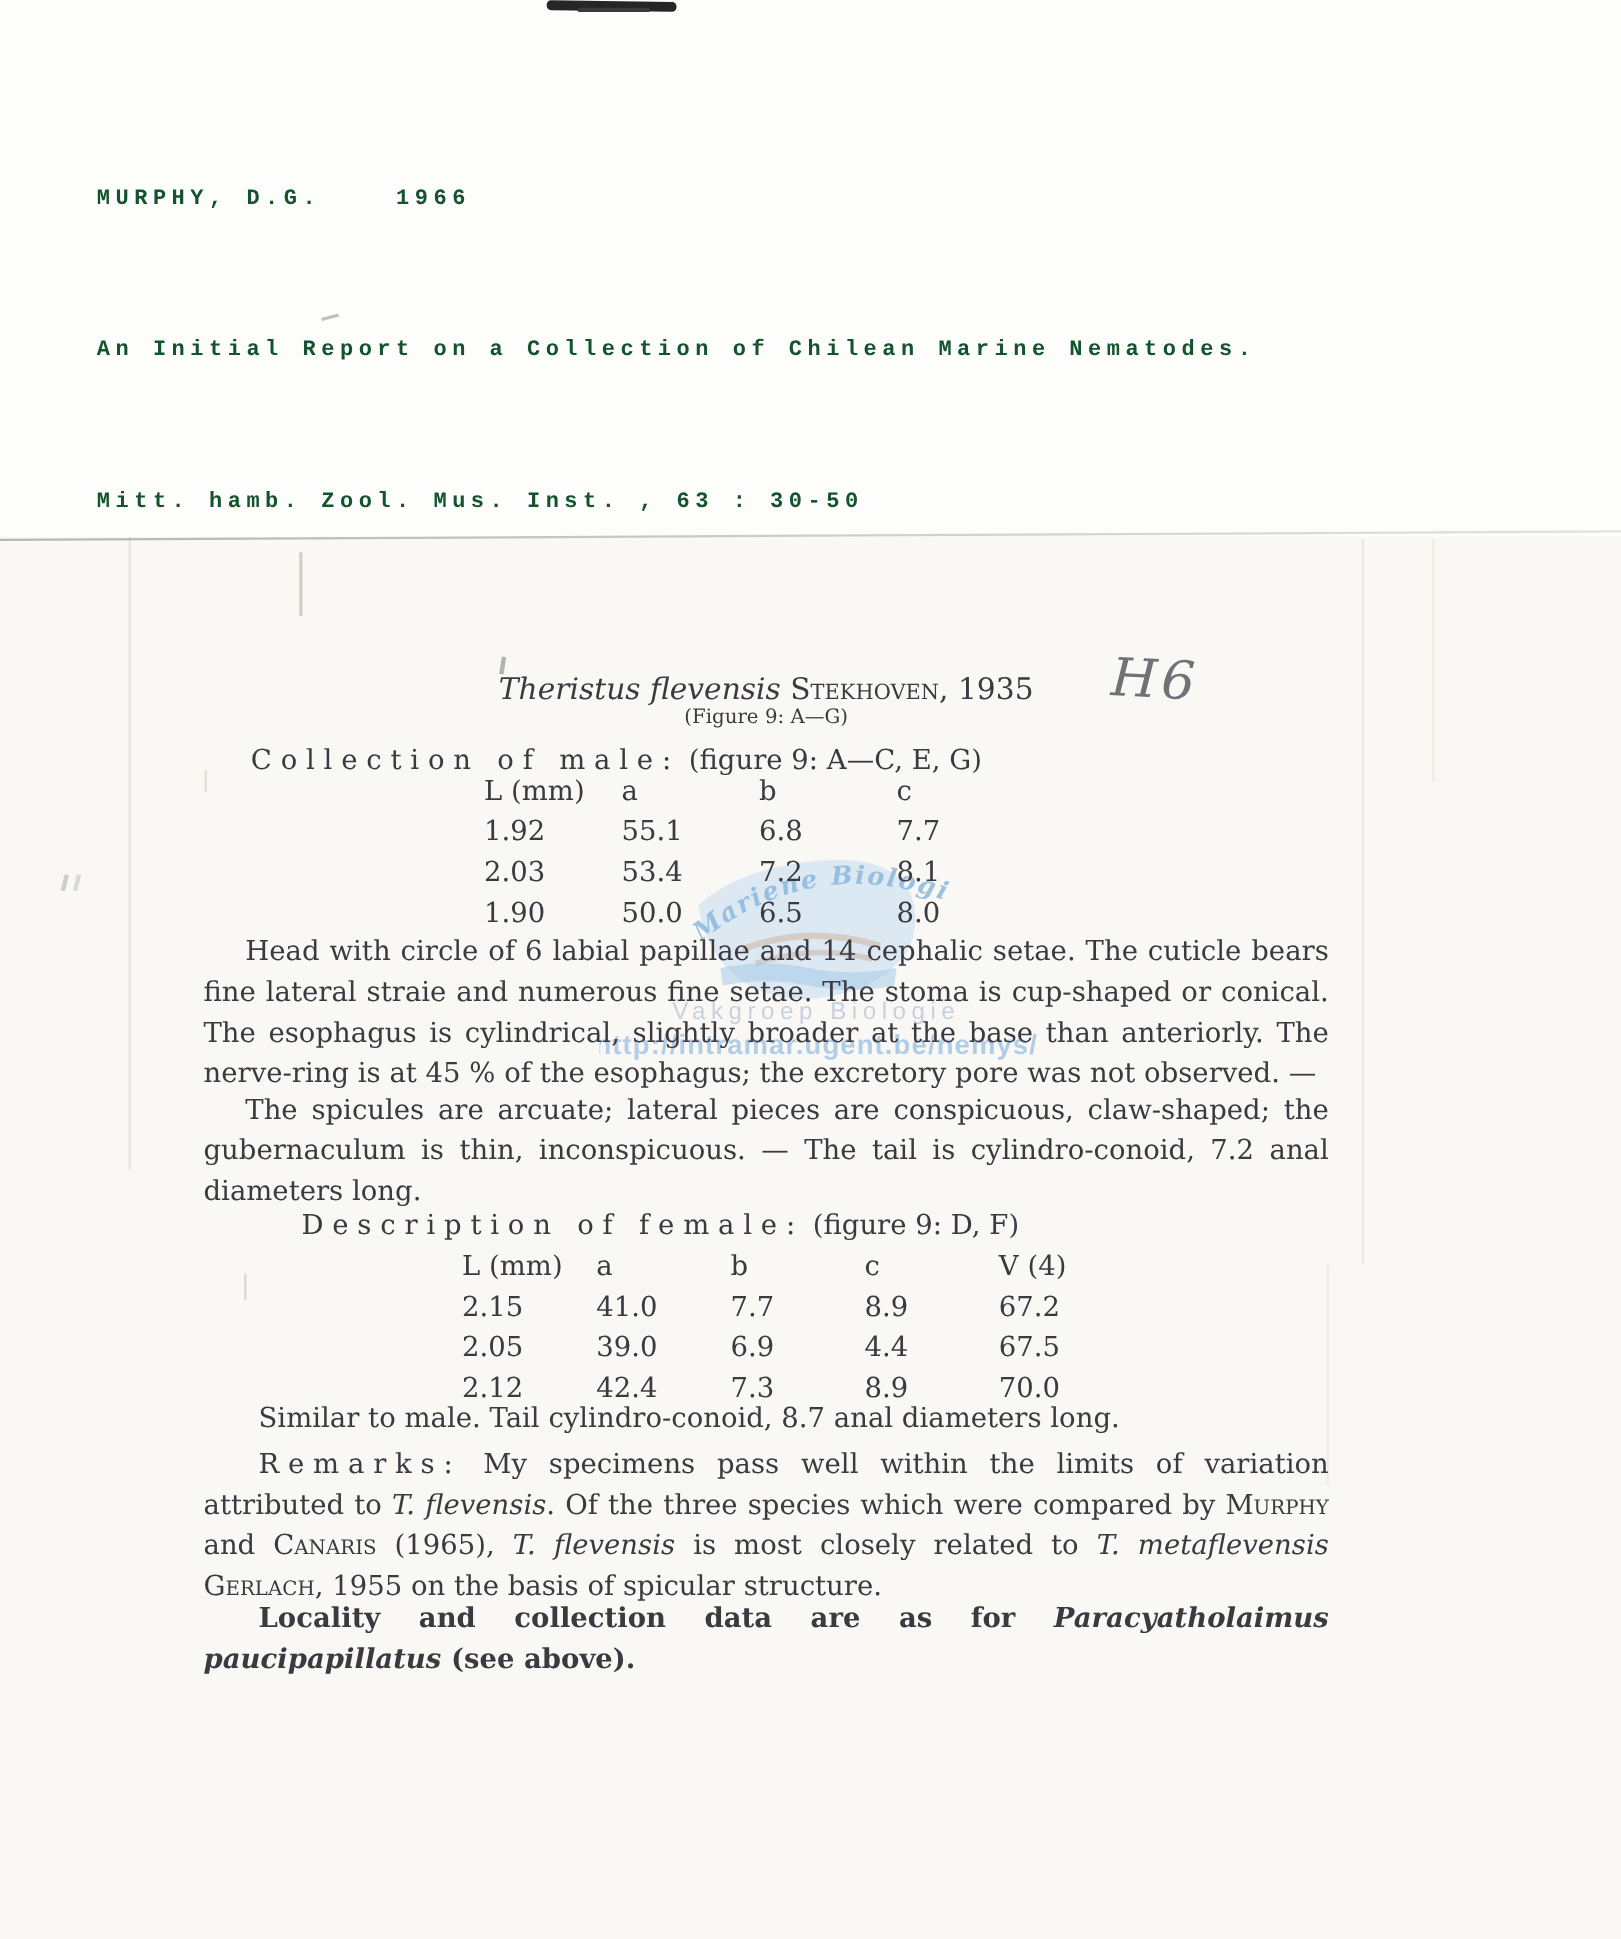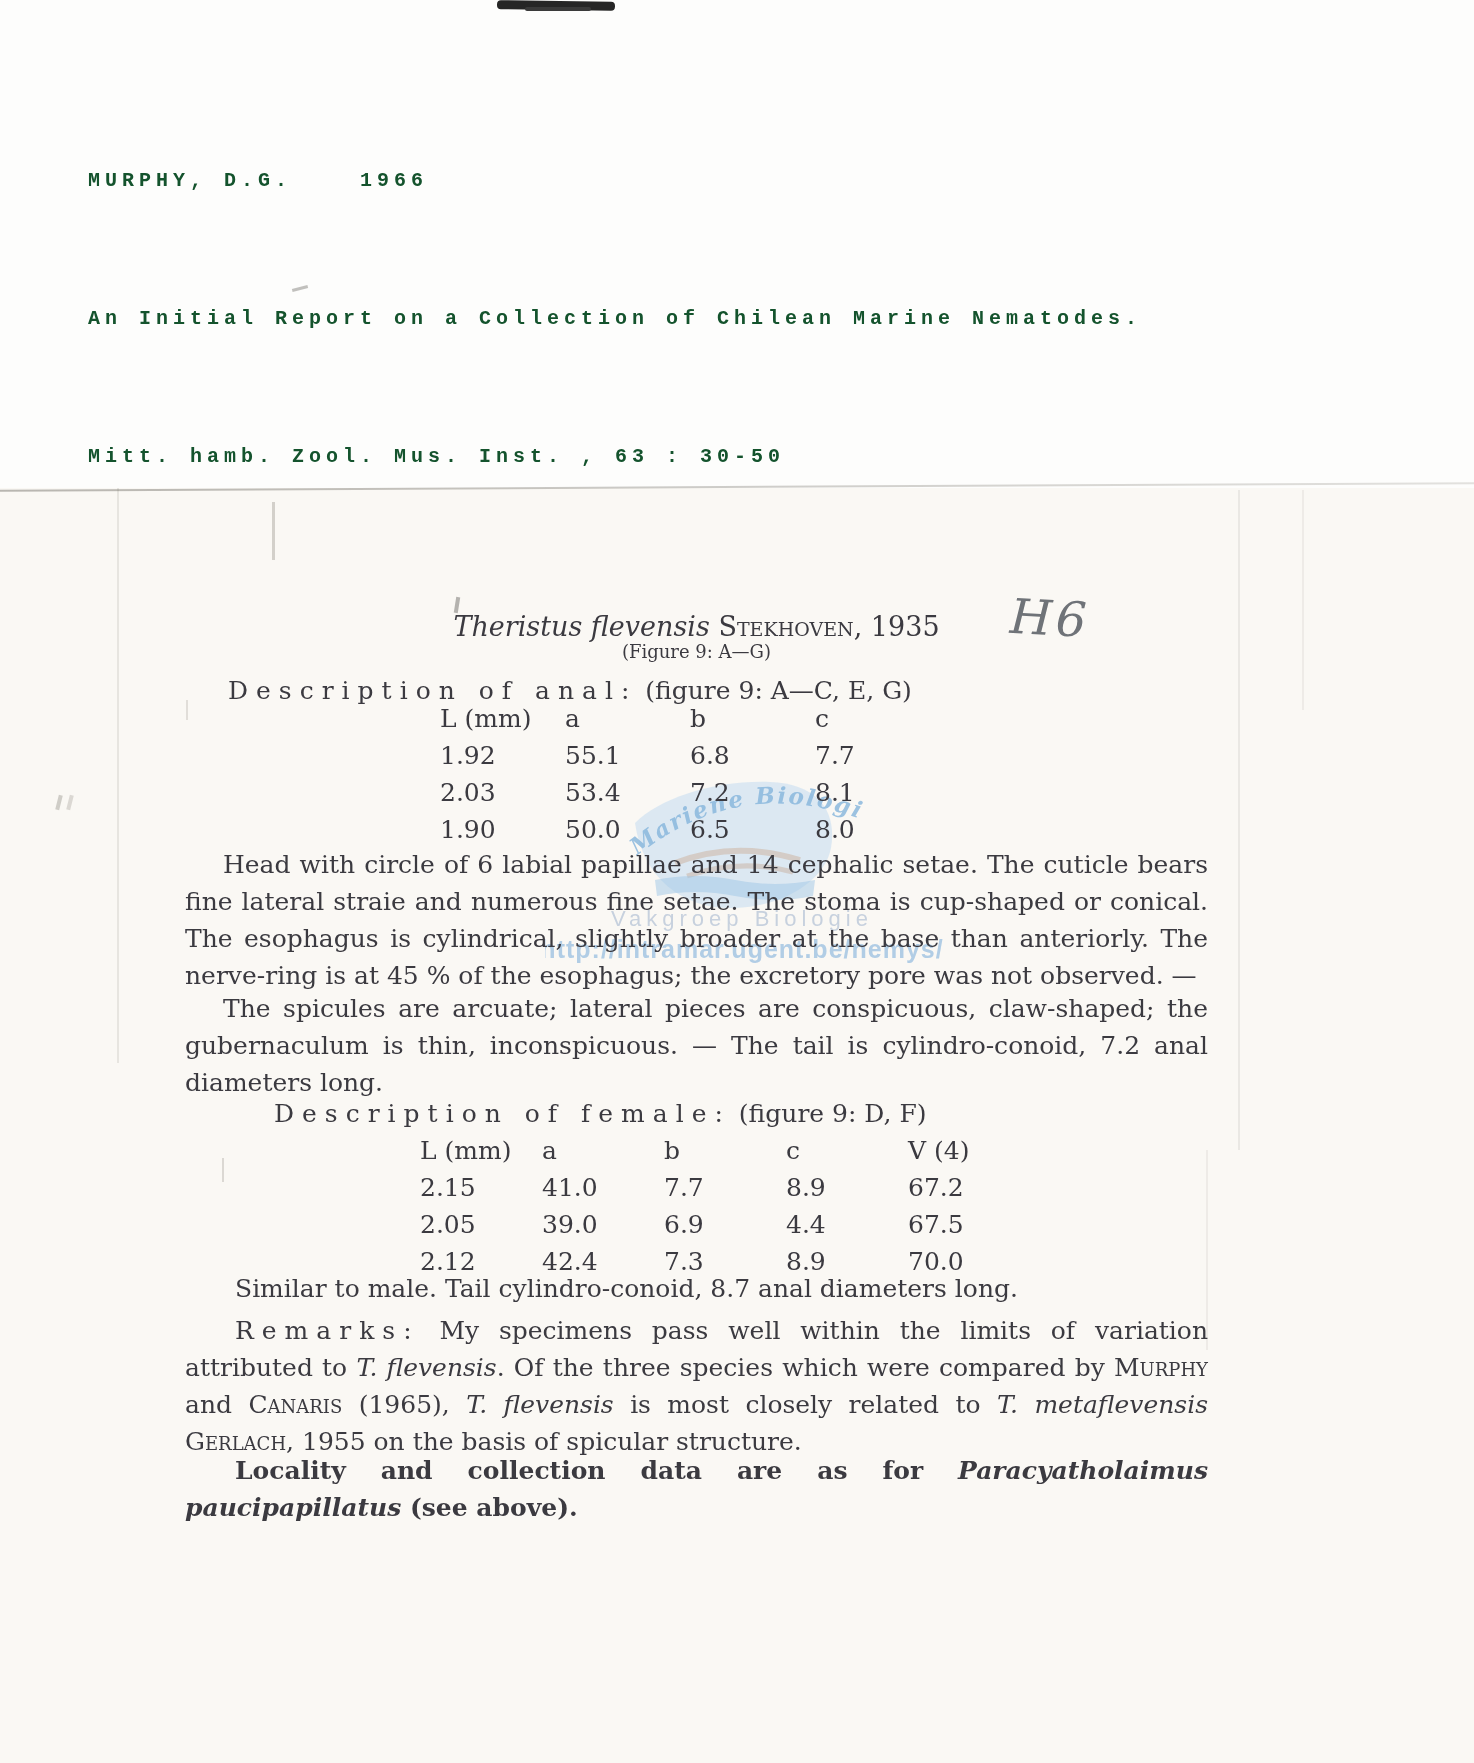--- a/index.html
+++ b/index.html
@@ -113,21 +113,21 @@
 
   <div class="abs serif center-col species-title">
     <span class="ital">Theristus flevensis</span>
     <span> </span>
     <span class="scaps">Stekhoven</span><span>, 1935</span>
   </div>
 
   <div class="abs serif center-col figure-line">(Figure 9: A—G)</div>
 
   <div class="abs serif desc-line">
-    <span class="spaced">Description of anal:</span>
+    <span class="spaced">Collection of male:</span>
     <span> </span>
     <span>(figure 9: A—C, E, G)</span>
   </div>
 
   <div class="data-table tbl-male">
     <span>L (mm)</span>
     <span>a</span>
     <span>b</span>
     <span>c</span>
     <span>1.92</span>

